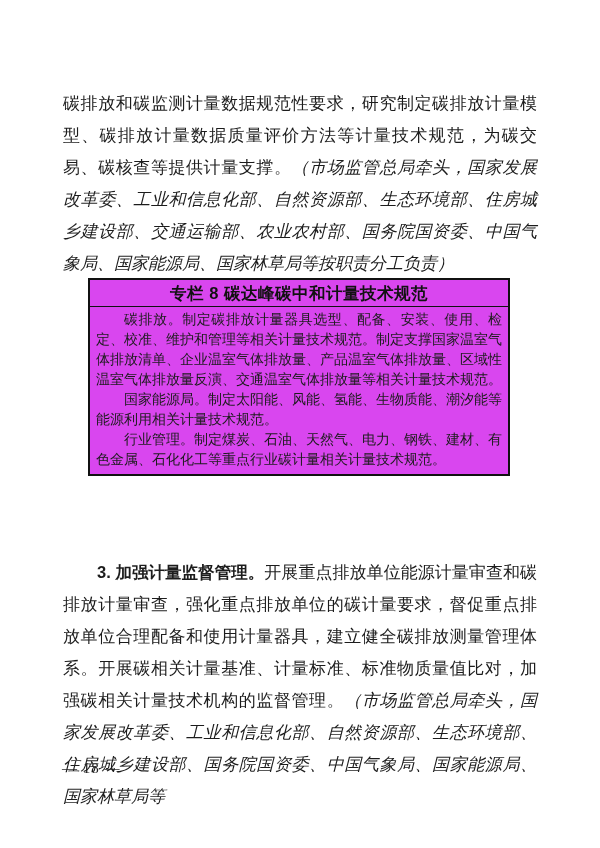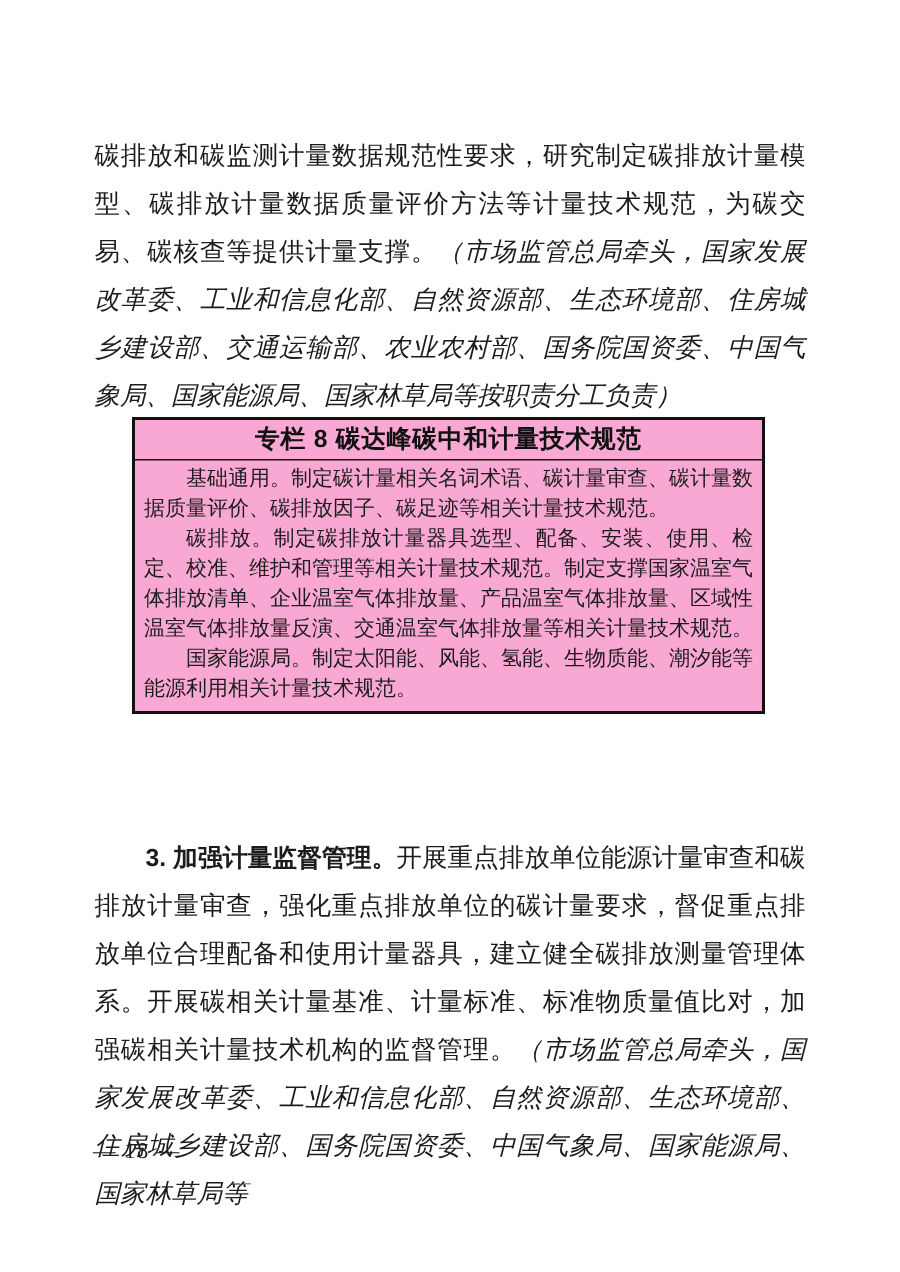--- a/index.html
+++ b/index.html
@@ -36,21 +36,21 @@
     font-weight: bold;
     font-style: normal;
     font-family: "Liberation Sans", "DejaVu Sans", sans-serif;
     font-size: 16.5px;
   }
   .column-box {
     position: absolute;
     top: 278px; left: 88px;
     width: 422px;
     border: 2px solid #111111;
-    background: #f9a8d4;
+    background: #d946ef;
     box-sizing: border-box;
   }
   .column-box-title {
     text-align: center;
     font-weight: bold;
     font-size: 16.5px;
     line-height: 24px;
     padding: 1px 0 1px 0;
     border-bottom: 1.5px solid #111111;
     font-family: "Liberation Sans", "DejaVu Sans", sans-serif;
@@ -80,23 +80,23 @@
 </head>
 <body>
 
 <div class="page">
 
   <div class="body-block" id="para-continuation"><span>碳排放和碳监测计量数据规范性要求，研究制定碳排放计量模型、碳排放计量数据质量评价方法等计量技术规范，为碳交易、碳核查等提供计量支撑。</span><span class="kai">（市场监管总局牵头，国家发展改革委、工业和信息化部、自然资源部、生态环境部、住房城乡建设部、交通运输部、农业农村部、国务院国资委、中国气象局、国家能源局、国家林草局等按职责分工负责）</span></div>
 
   <div class="column-box">
     <div class="column-box-title">专栏 8  碳达峰碳中和计量技术规范</div>
     <div class="column-box-content">
-      <p><span>基础通用。</span><span>制定碳计量相关名词术语、碳计量审查、碳计量数据质量评价、碳排放因子、碳足迹等相关计量技术规范。</span></p>
       <p><span>碳排放。</span><span>制定碳排放计量器具选型、配备、安装、使用、检定、校准、维护和管理等相关计量技术规范。制定支撑国家温室气体排放清单、企业温室气体排放量、产品温室气体排放量、区域性温室气体排放量反演、交通温室气体排放量等相关计量技术规范。</span></p>
       <p><span>国家能源局。</span><span>制定太阳能、风能、氢能、生物质能、潮汐能等能源利用相关计量技术规范。</span></p>
+      <p><span>行业管理。</span><span>制定煤炭、石油、天然气、电力、钢铁、建材、有色金属、石化化工等重点行业碳计量相关计量技术规范。</span></p>
     </div>
   </div>
 
   <div class="body-block" id="para-three"><span class="lead-bold">3. 加强计量监督管理。</span><span>开展重点排放单位能源计量审查和碳排放计量审查，强化重点排放单位的碳计量要求，督促重点排放单位合理配备和使用计量器具，建立健全碳排放测量管理体系。开展碳相关计量基准、计量标准、标准物质量值比对，加强碳相关计量技术机构的监督管理。</span><span class="kai">（市场监管总局牵头，国家发展改革委、工业和信息化部、自然资源部、生态环境部、住房城乡建设部、国务院国资委、中国气象局、国家能源局、国家林草局等</span></div>
 
   <div class="page-number">— 18 —</div>
 
 </div>
 
 </body></html>

